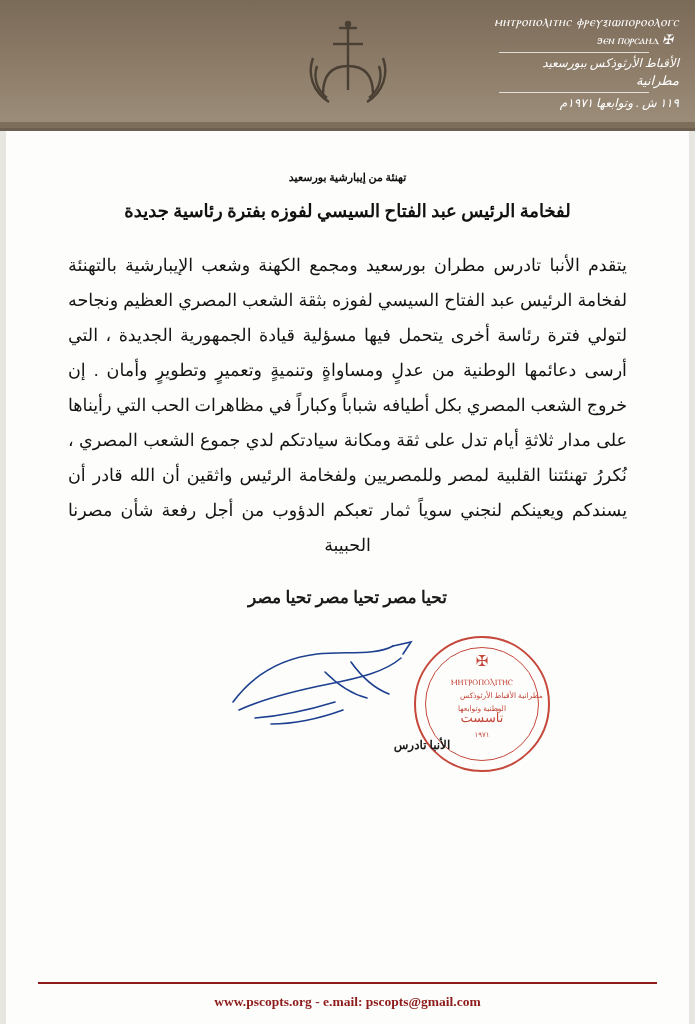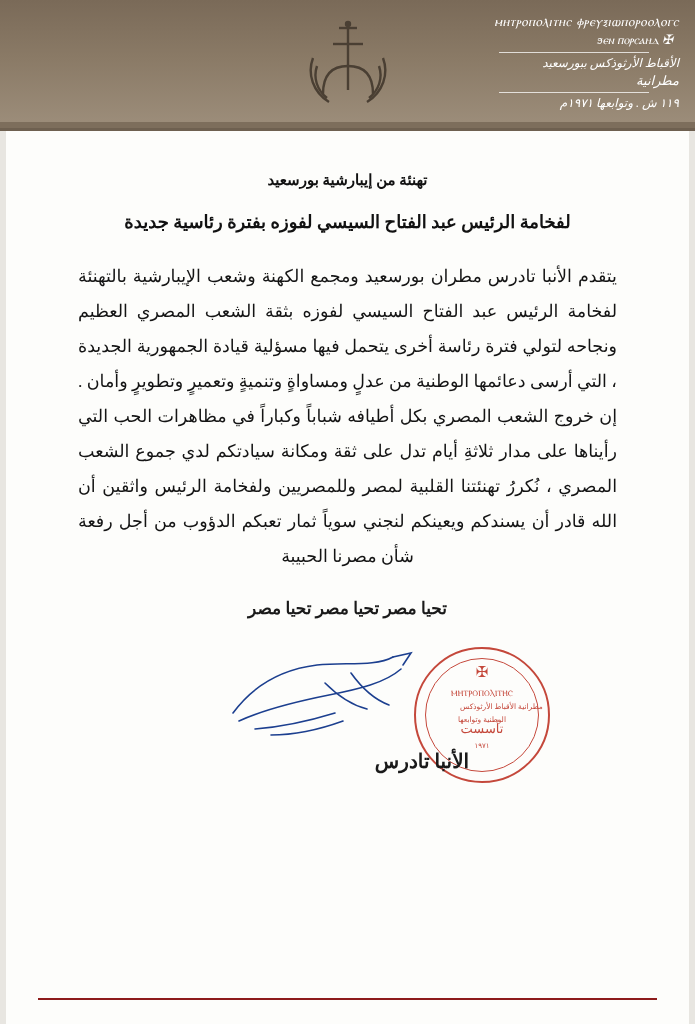--- a/index.html
+++ b/index.html
@@ -83,35 +83,35 @@
   }
   .logo-small { font-size: 12px; }
 
   
   .content {
     padding: 40px 62px 0 62px;
   }
   .title-line {
     text-align: center;
     font-weight: bold;
-    font-size: 15px;
+    font-size: 11px;
     color: #111;
-    margin-bottom: 22px;
+    margin-bottom: 16px;
   }
   .title-line.second {
     font-size: 18px;
     margin-bottom: 26px;
   }
   .para {
     text-align: justify;
     text-align-last: center;
     font-size: 17.5px;
     line-height: 2.0;
     color: #141414;
-    margin: 0 16px;
+    margin: 0 6px;
   }
   .slogan {
     text-align: center;
     font-weight: bold;
     font-size: 17px;
     margin-top: 24px;
   }
 
   
   .sign-area {
@@ -162,21 +162,21 @@
   .stamp .st-l3 { top: 66px; font-size: 7.5px; }
   .stamp .st-l4 { top: 72px; font-size: 13px; }
   .stamp .st-l5 { top: 93px; font-size: 7px; }
 
   .sign-name {
     position: absolute;
     right: 188px;
     top: 112px;
     text-align: center;
     font-weight: bold;
-    font-size: 20px;
+    font-size: 12px;
     width: 170px;
   }
   .sign-title {
     position: absolute;
     right: 188px;
     top: 146px;
     text-align: center;
     font-weight: bold;
     font-size: 16px;
     width: 170px;
@@ -291,15 +291,16 @@
       <div class="st-txt st-l3">الوطنية وتوابعها</div>
       <div class="st-txt st-l4">تأسست</div>
       <div class="st-txt st-l5">١٩٧١</div>
     </div>
 
     <div class="sign-name">الأنبا تادرس</div>
   </div>
 
   <div class="footer">
     <div class="footer-rule"></div>
+    <div class="footer-line2">www.pscopts.org - e.mail: pscopts@gmail.com</div>
   </div>
 
 </div>
 
 </body></html>

